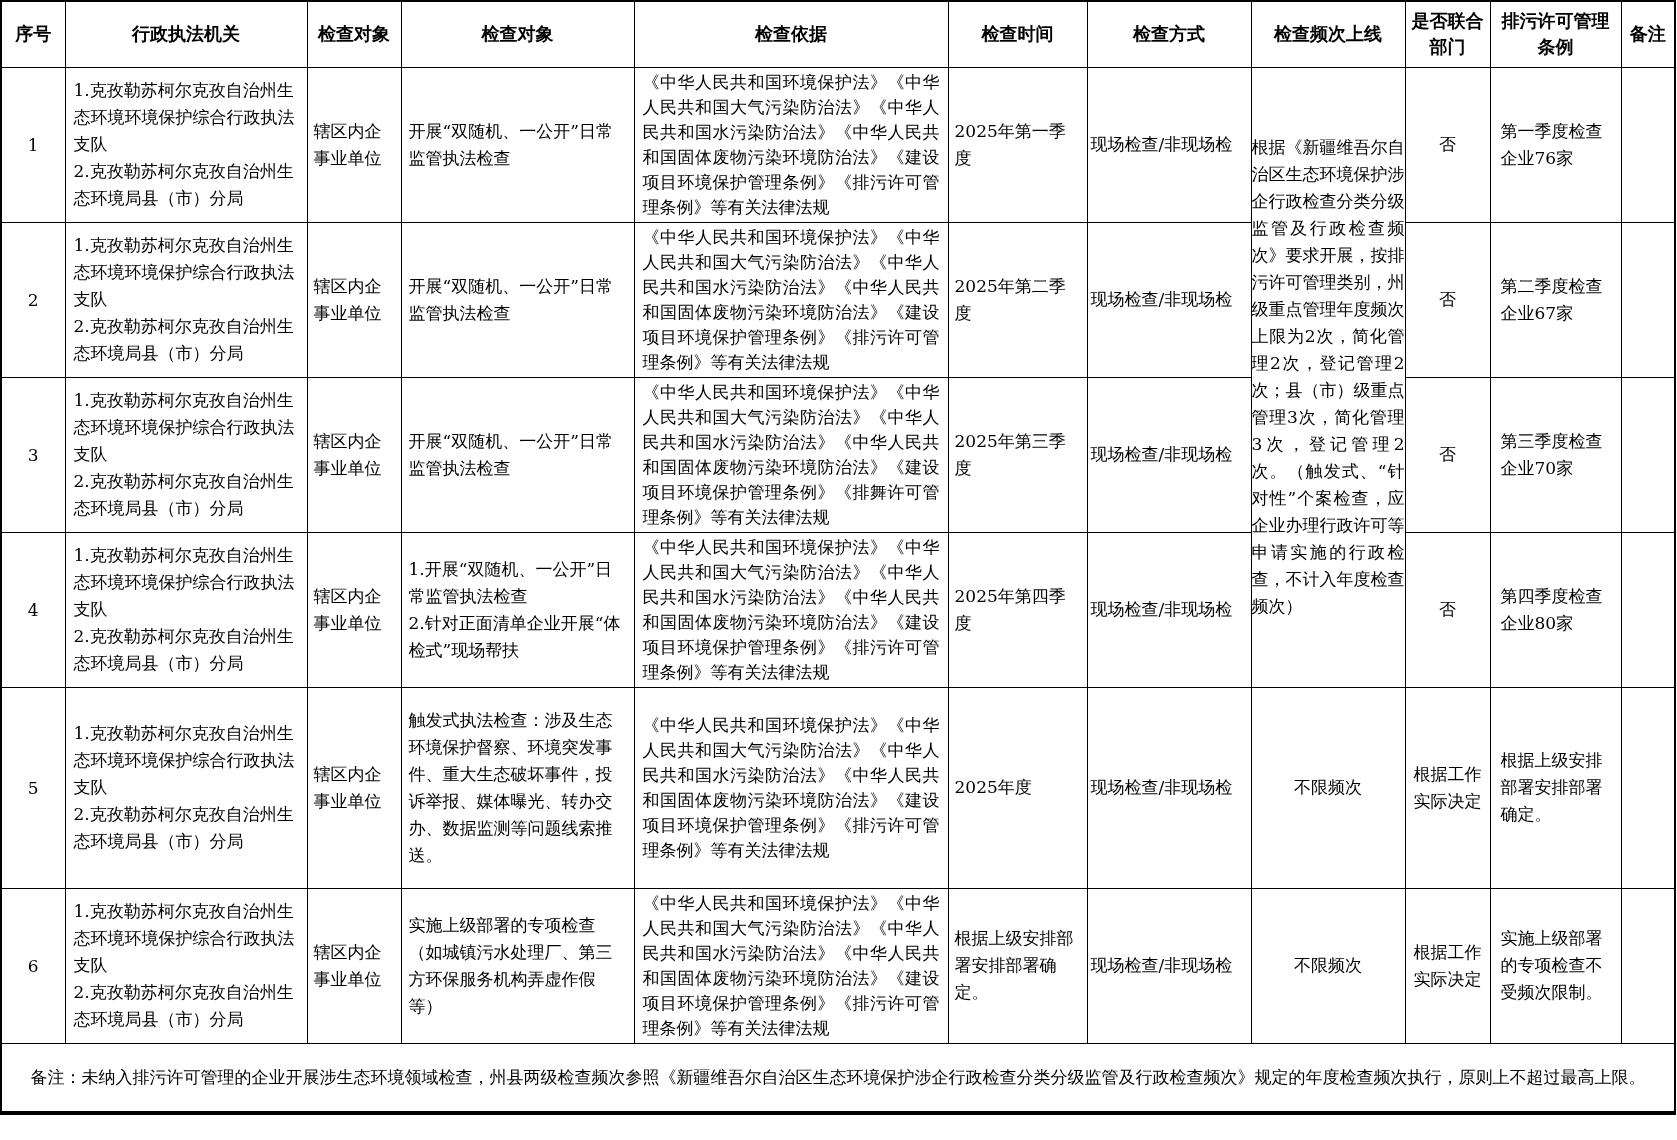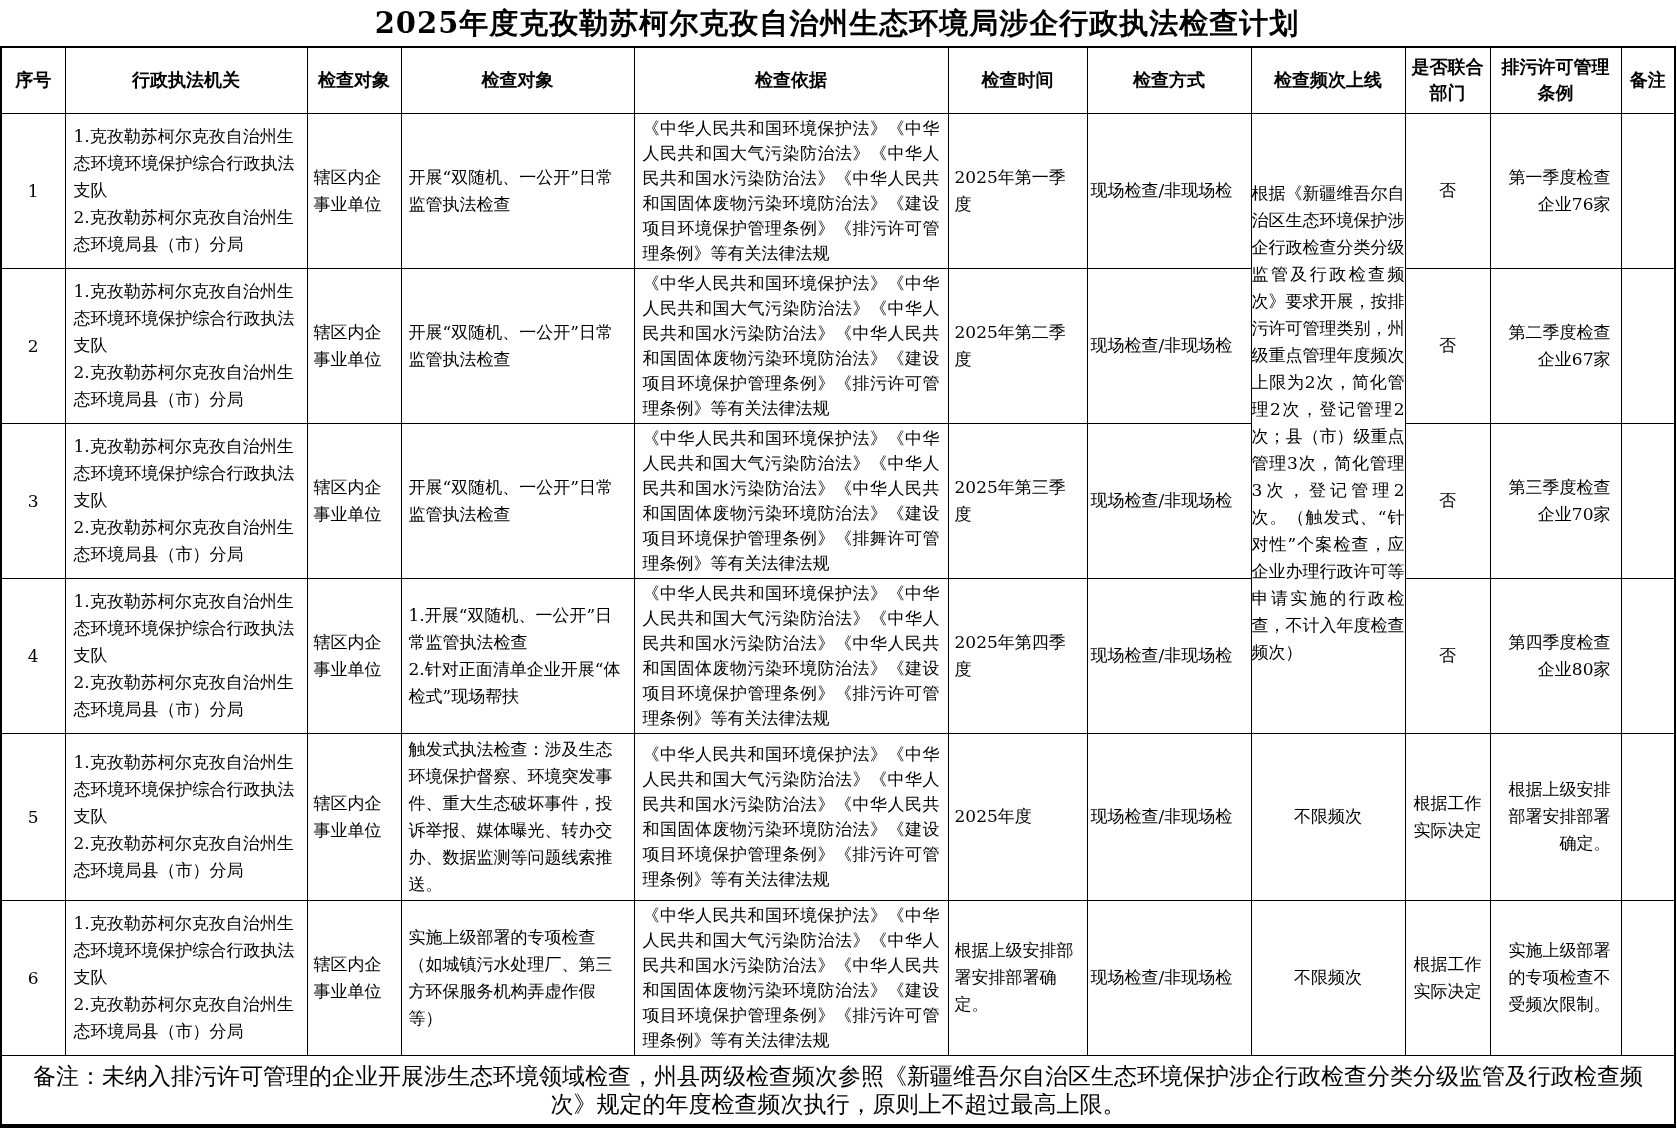--- a/index.html
+++ b/index.html
@@ -58,21 +58,21 @@
     text-align: left;
   }
   td.target-cell {
     line-height: 27px;
     text-align: left;
     padding: 2px 6px;
   }
   td.content-cell {
     line-height: 27px;
     text-align: left;
-    padding: 2px 7px;
+    padding: 19px 7px;
   }
   td.basis-cell {
     line-height: 25px;
     text-align: justify;
     padding: 2px 8px;
   }
   td.time-cell {
     text-align: left;
     line-height: 27px;
     padding: 2px 6px;
@@ -89,47 +89,46 @@
     padding: 2px 0;
     vertical-align: middle;
   }
   td.frequency-simple { text-align: center; white-space: nowrap; }
   td.joint-cell {
     text-align: center;
     line-height: 27px;
     padding: 2px 5px;
   }
   td.quota-cell {
-    text-align: right;
+    text-align: left;
     line-height: 27px;
     padding: 13px 10px;
   }
   td.remark-cell { padding: 0; }
   tr.note-row td {
     border-bottom: 4px solid #000;
     text-align: center;
-    font-size: 23px;
+    font-size: 17px;
     line-height: 28px;
     padding: 6px 10px;
     word-break: break-all;
   }
   tr.r1 { height: 151px; }
   tr.r2 { height: 148px; }
   tr.r3 { height: 152px; }
   tr.r4 { height: 147px; }
   tr.r5 { height: 150px; }
   tr.r6 { height: 154px; }
   tr.note-row { height: 70px; }
 </style>
 </head>
 <body>
 
 <div class="page">
 
-  <div class="doc-title">2025年度克孜勒苏柯尔克孜自治州生态环境局涉企行政执法检查计划</div>
 
   <table class="plan">
     <colgroup>
       <col style="width:64px">
         <col style="width:242px">
         <col style="width:94px">
         <col style="width:233px">
       <col style="width:314px">
         <col style="width:139px">
         <col style="width:164px">

